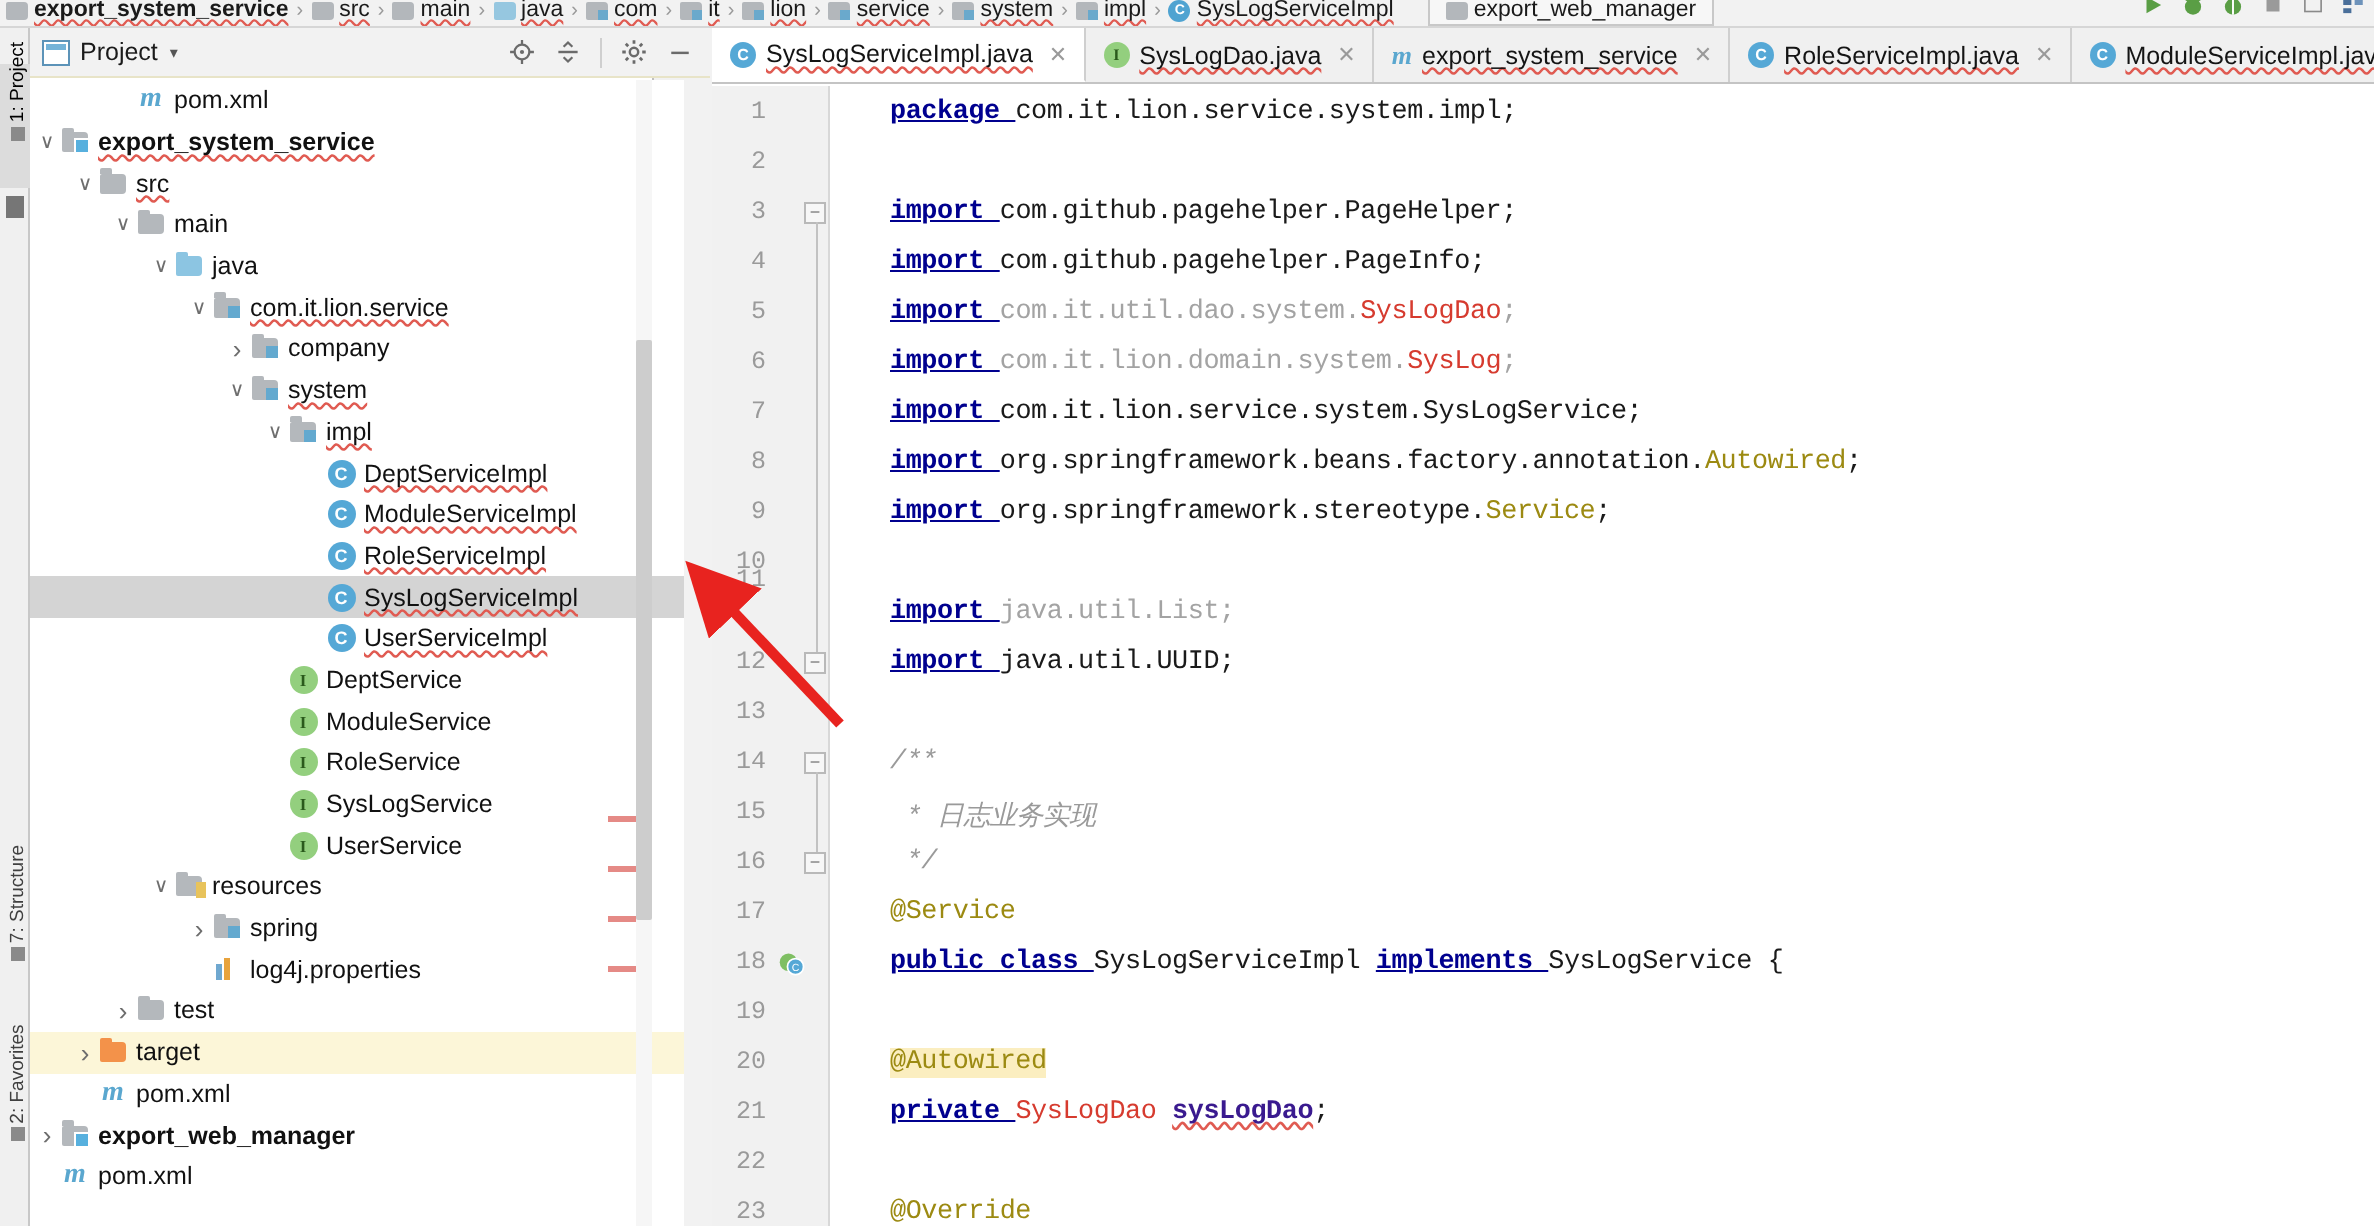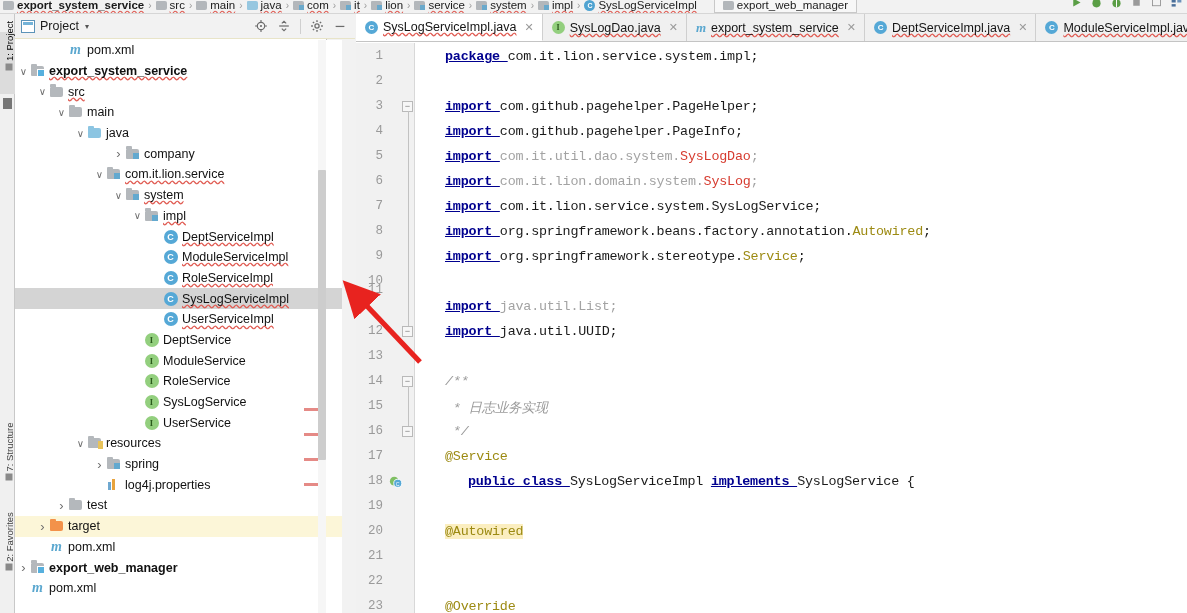--- a/index.html
+++ b/index.html
@@ -348,33 +348,33 @@
           </span>
           <span class="tlabel">main</span>
         </div>
         <div class="trow" style="padding-left: 59px;">
           <span class="arrow down"></span>
           <span class="ico">
             <span class="i-folder blue"></span>
           </span>
           <span class="tlabel">java</span>
         </div>
+        <div class="trow" style="padding-left: 78px;">
+          <span class="arrow down"></span>
+          <span class="ico">
+            <span class="i-folder pkg"></span>
+          </span>
+          <span class="tlabel squig">com.it.lion.service</span>
+        </div>
         <div class="trow" style="padding-left: 97px;">
           <span class="arrow right"></span>
           <span class="ico">
             <span class="i-folder pkg"></span>
           </span>
           <span class="tlabel">company</span>
-        </div>
-        <div class="trow" style="padding-left: 78px;">
-          <span class="arrow down"></span>
-          <span class="ico">
-            <span class="i-folder pkg"></span>
-          </span>
-          <span class="tlabel squig">com.it.lion.service</span>
         </div>
         <div class="trow" style="padding-left: 97px;">
           <span class="arrow down"></span>
           <span class="ico">
             <span class="i-folder pkg"></span>
           </span>
           <span class="tlabel squig">system</span>
         </div>
         <div class="trow" style="padding-left: 116px;">
           <span class="arrow down"></span>
@@ -534,21 +534,21 @@
           <span class="squig">SysLogDao.java</span>
           <span class="x">✕</span>
         </div>
         <div class="etab">
           <span class="ti-m">m</span>
           <span class="squig">export_system_service</span>
           <span class="x">✕</span>
         </div>
         <div class="etab">
           <span class="ti-class">C</span>
-          <span class="squig">DeptServiceImpl.java</span>
+          <span class="squig">RoleServiceImpl.java</span>
           <span class="x">✕</span>
         </div>
         <div class="etab">
           <span class="ti-class">C</span>
           <span class="squig">ModuleServiceImpl.java</span>
         </div>
       </div>
     <div class="gutter" id="gutter">
         <div class="lnum" style="top: 6px;">1</div>
         <div class="lnum" style="top: 31px;">2</div>
@@ -593,23 +593,24 @@
         <div class="cl" style="top: 181px;"><span class="kw">import </span><span>org.springframework.beans.factory.annotation.</span><span class="olive">Autowired</span><span>;</span></div>
         <div class="cl" style="top: 206px;"><span class="kw">import </span><span>org.springframework.stereotype.</span><span class="olive">Service</span><span>;</span></div>
         <div class="cl" style="top: 231px;"></div>
         <div class="cl" style="top: 256px;"><span class="kw">import </span><span class="gray">java.util.List;</span></div>
         <div class="cl" style="top: 281px;"><span class="kw">import </span><span>java.util.UUID;</span></div>
         <div class="cl" style="top: 306px;"></div>
         <div class="cl" style="top: 331px;"><span class="cmt">/**</span></div>
         <div class="cl" style="top: 356px;"><span class="cmt"> * 日志业务实现</span></div>
         <div class="cl" style="top: 381px;"><span class="cmt"> */</span></div>
         <div class="cl" style="top: 406px;"><span class="olive">@Service</span></div>
-        <div class="cl" style="top: 431px; margin-left: 23px;"><span class="kw">public class </span><span>SysLogServiceImpl </span><span class="kw">implements </span><span>SysLogService {</span></div>
+        <div class="cl" style="top: 431px;"><span class="kw">public class </span><span>SysLogServiceImpl </span><span class="kw">implements </span><span>SysLogService {</span></div>
         <div class="cl" style="top: 456px;"></div>
         <div class="cl" style="top: 481px;"><span class="olive hlbg">@Autowired</span></div>
+        <div class="cl" style="top: 506px;"><span class="kw">private </span><span class="red">SysLogDao </span><span class="purple fieldu">sysLogDao</span><span>;</span></div>
         <div class="cl" style="top: 531px;"></div>
         <div class="cl" style="top: 556px;"><span class="olive">@Override</span></div>
       </div>
   <div class="implico" style="top: 461px;"><svg width="14" height="14" viewBox="0 0 16 16">
           <circle cx="6" cy="7" r="5" fill="#7fbf63"></circle>
           <circle cx="10" cy="9.5" r="4.6" fill="#55a8d6" stroke="#fff" stroke-width="1"></circle>
           <text x="10" y="12" font-size="6" fill="#fff" text-anchor="middle" font-family="Liberation Sans">C</text>
         </svg></div>
     </div>
 

